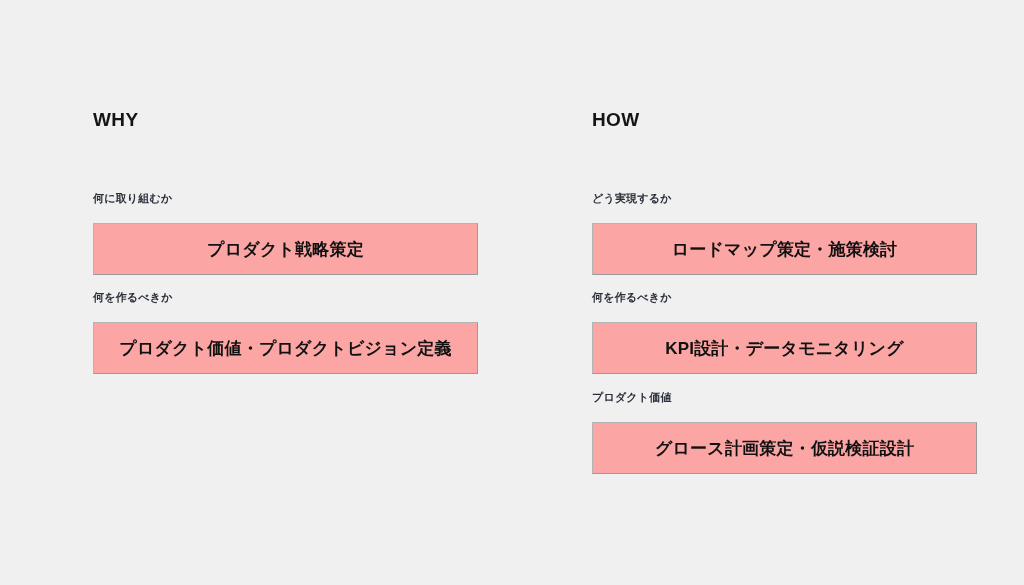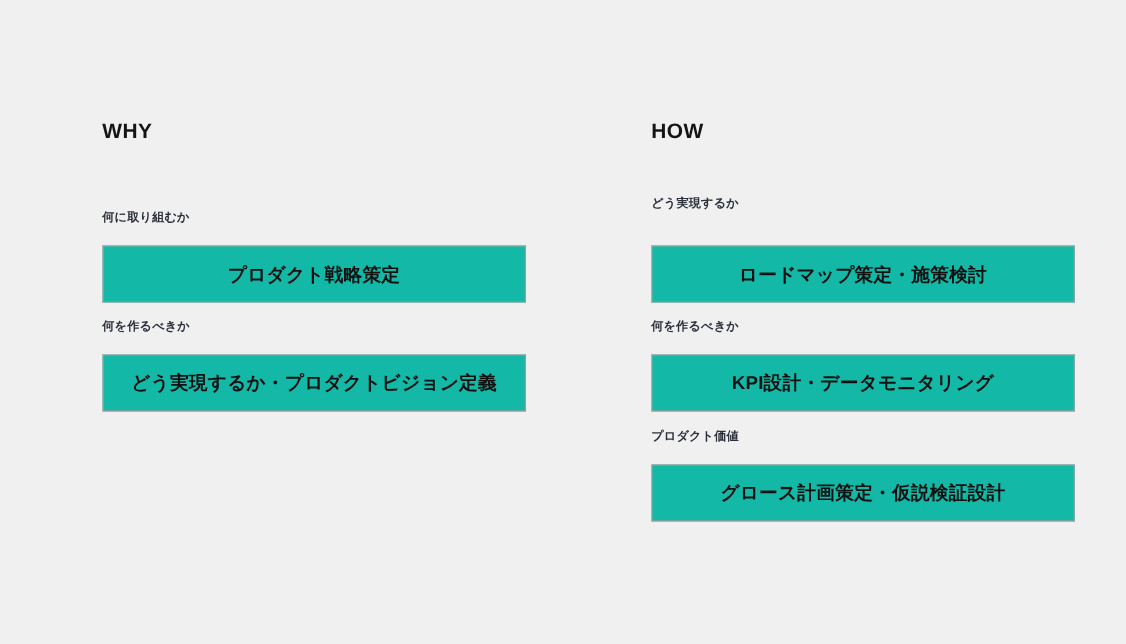--- a/index.html
+++ b/index.html
@@ -54,21 +54,21 @@
     color: #2a2f3a;
     line-height: 1;
     height: 14px;
     display: block;
     letter-spacing: 0.2px;
   }
   .entry-box {
     box-sizing: border-box;
     width: 385px;
     height: 52px;
-    background: #14b8a6;
+    background: #fca5a5;
     border: 1px solid #b4b4b4;
     border-right-color: #9a9a9a;
     border-bottom-color: #9a9a9a;
     display: flex;
     align-items: center;
     justify-content: center;
     overflow: hidden;
   }
   .entry-box-label {
     font-size: 17px;
@@ -79,21 +79,21 @@
     white-space: nowrap;
     letter-spacing: 0.2px;
   }
 
   
   .why-entry-1 .entry-caption { position: absolute; left: 0; top: 59px; }
   .why-entry-1 .entry-box     { position: absolute; left: 0; top: 89px; }
   .why-entry-2 .entry-caption { position: absolute; left: 0; top: 158px; }
   .why-entry-2 .entry-box     { position: absolute; left: 0; top: 188px; }
 
-  .how-entry-1 .entry-caption { position: absolute; left: 0; top: 46px; }
+  .how-entry-1 .entry-caption { position: absolute; left: 0; top: 59px; }
   .how-entry-1 .entry-box     { position: absolute; left: 0; top: 89px; justify-content: center; }
   .how-entry-2 .entry-caption { position: absolute; left: 0; top: 158px; }
   .how-entry-2 .entry-box     { position: absolute; left: 0; top: 188px; }
   .how-entry-3 .entry-caption { position: absolute; left: 0; top: 258px; }
   .how-entry-3 .entry-box     { position: absolute; left: 0; top: 288px; }
 </style>
 </head>
 <body>
 
 <div class="canvas">
@@ -105,21 +105,21 @@
     <div class="entry why-entry-1">
       <span class="entry-caption">何に取り組むか</span>
       <div class="entry-box">
         <span class="entry-box-label">プロダクト戦略策定</span>
       </div>
     </div>
 
     <div class="entry why-entry-2">
       <span class="entry-caption">何を作るべきか</span>
       <div class="entry-box">
-        <span class="entry-box-label">どう実現するか・プロダクトビジョン定義</span>
+        <span class="entry-box-label">プロダクト価値・プロダクトビジョン定義</span>
       </div>
     </div>
 
   </div>
 
   <div class="column column-how">
 
     <div class="column-heading">HOW</div>
 
     <div class="entry how-entry-1">

